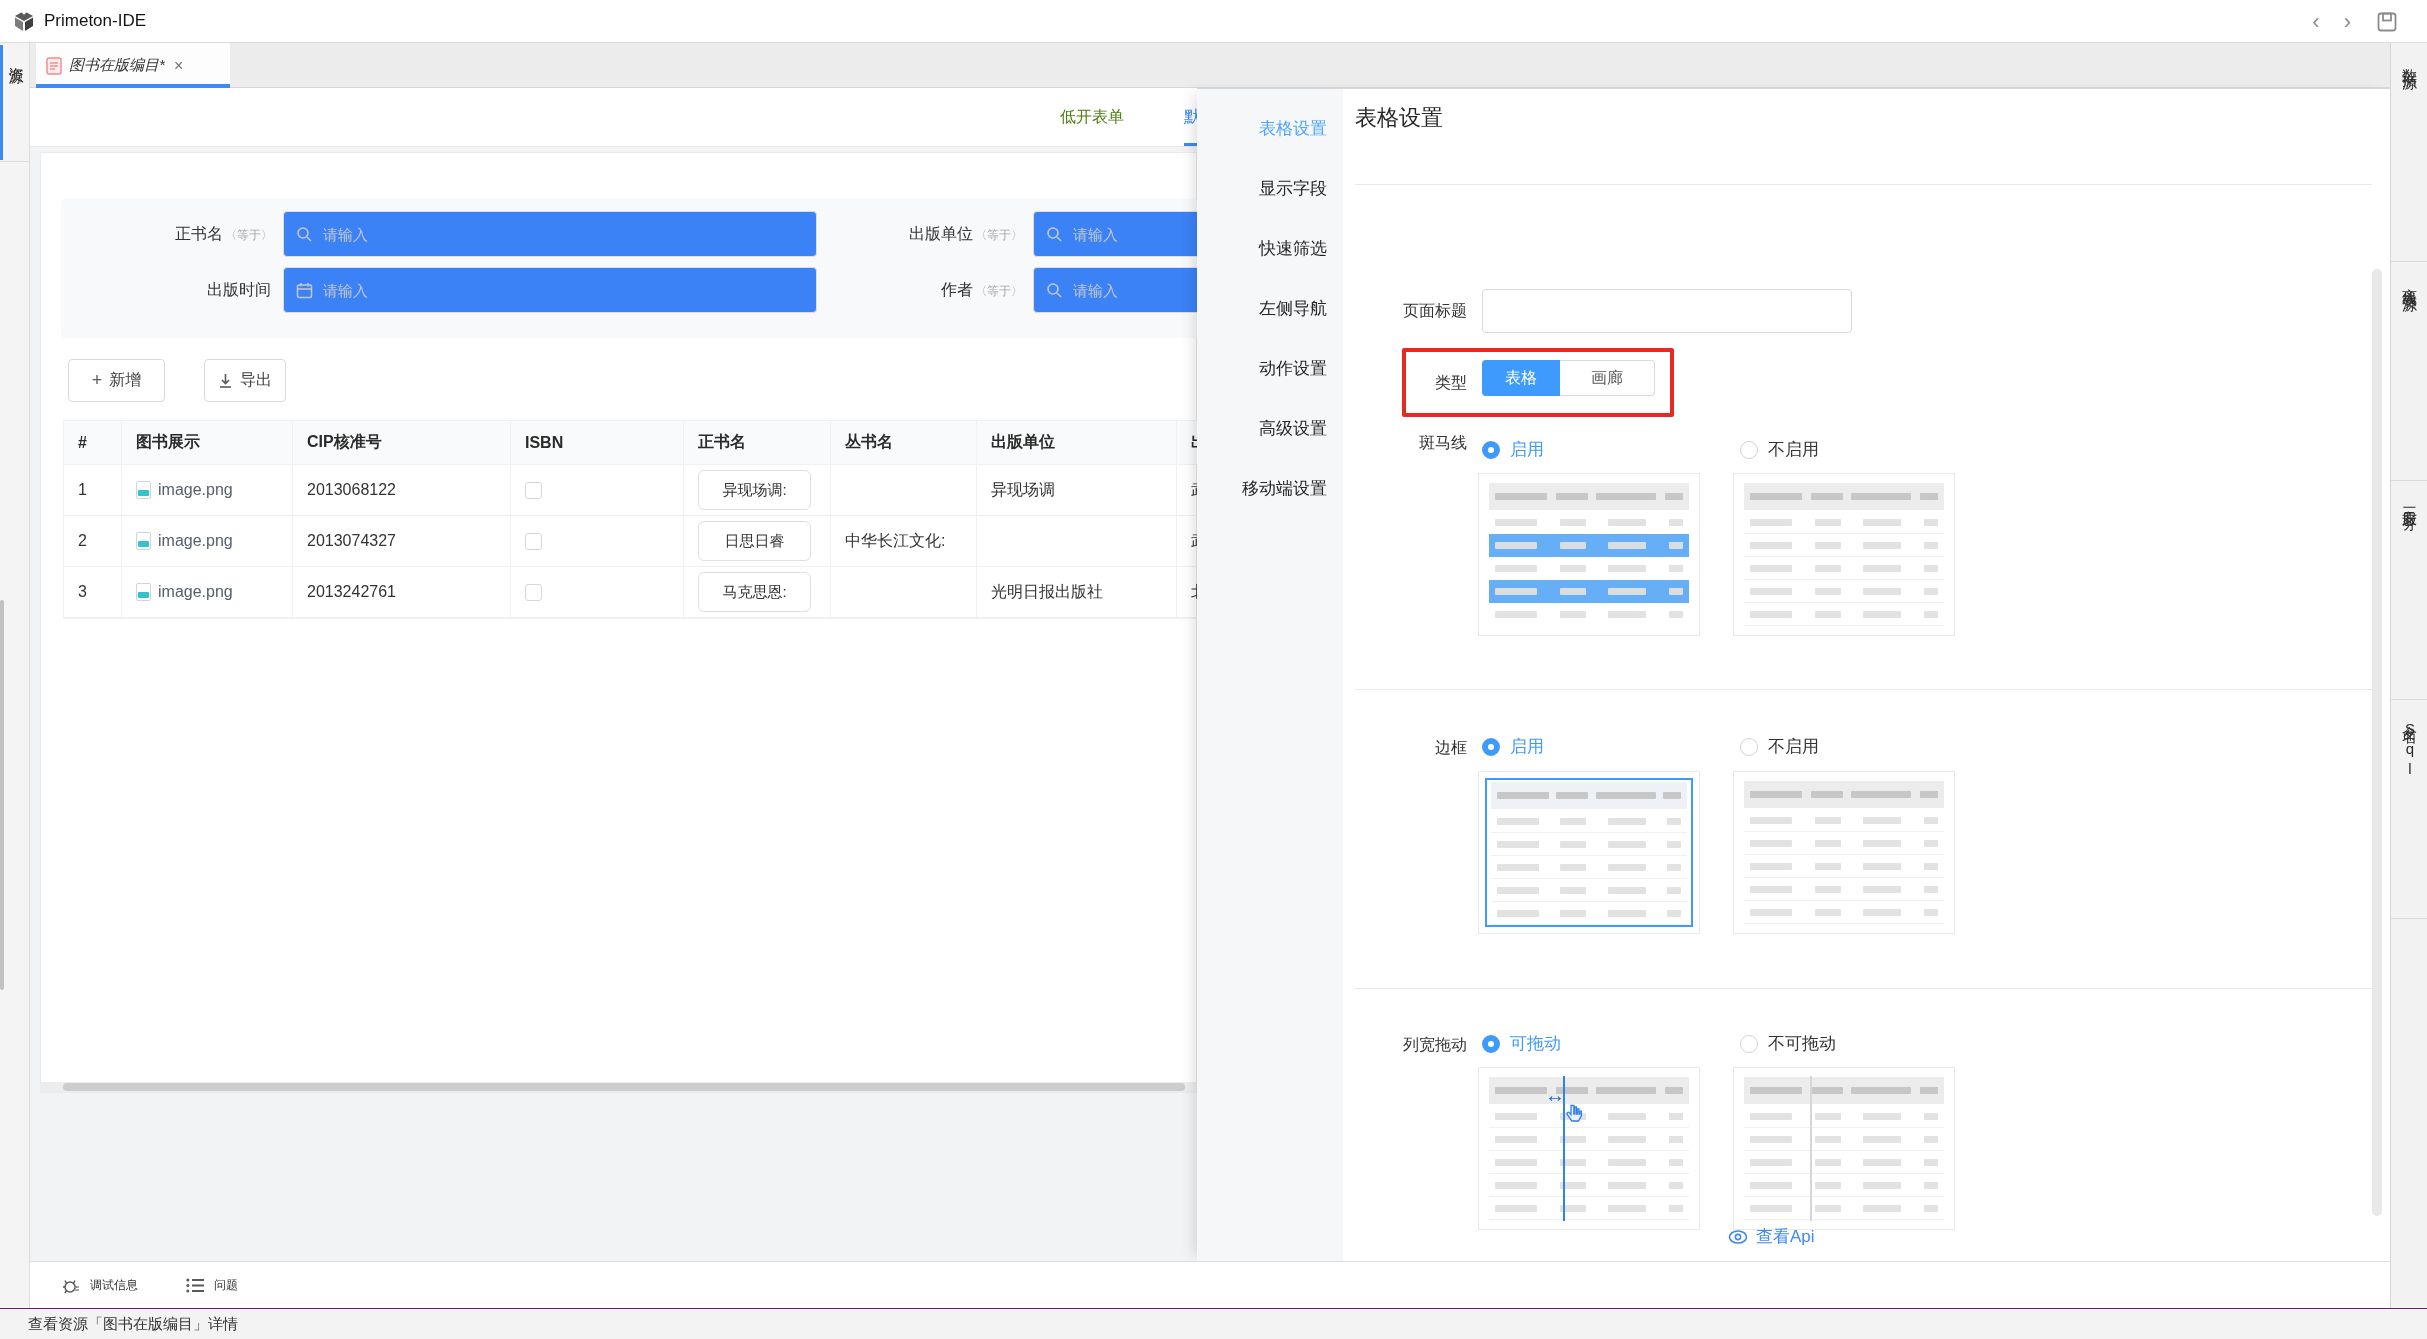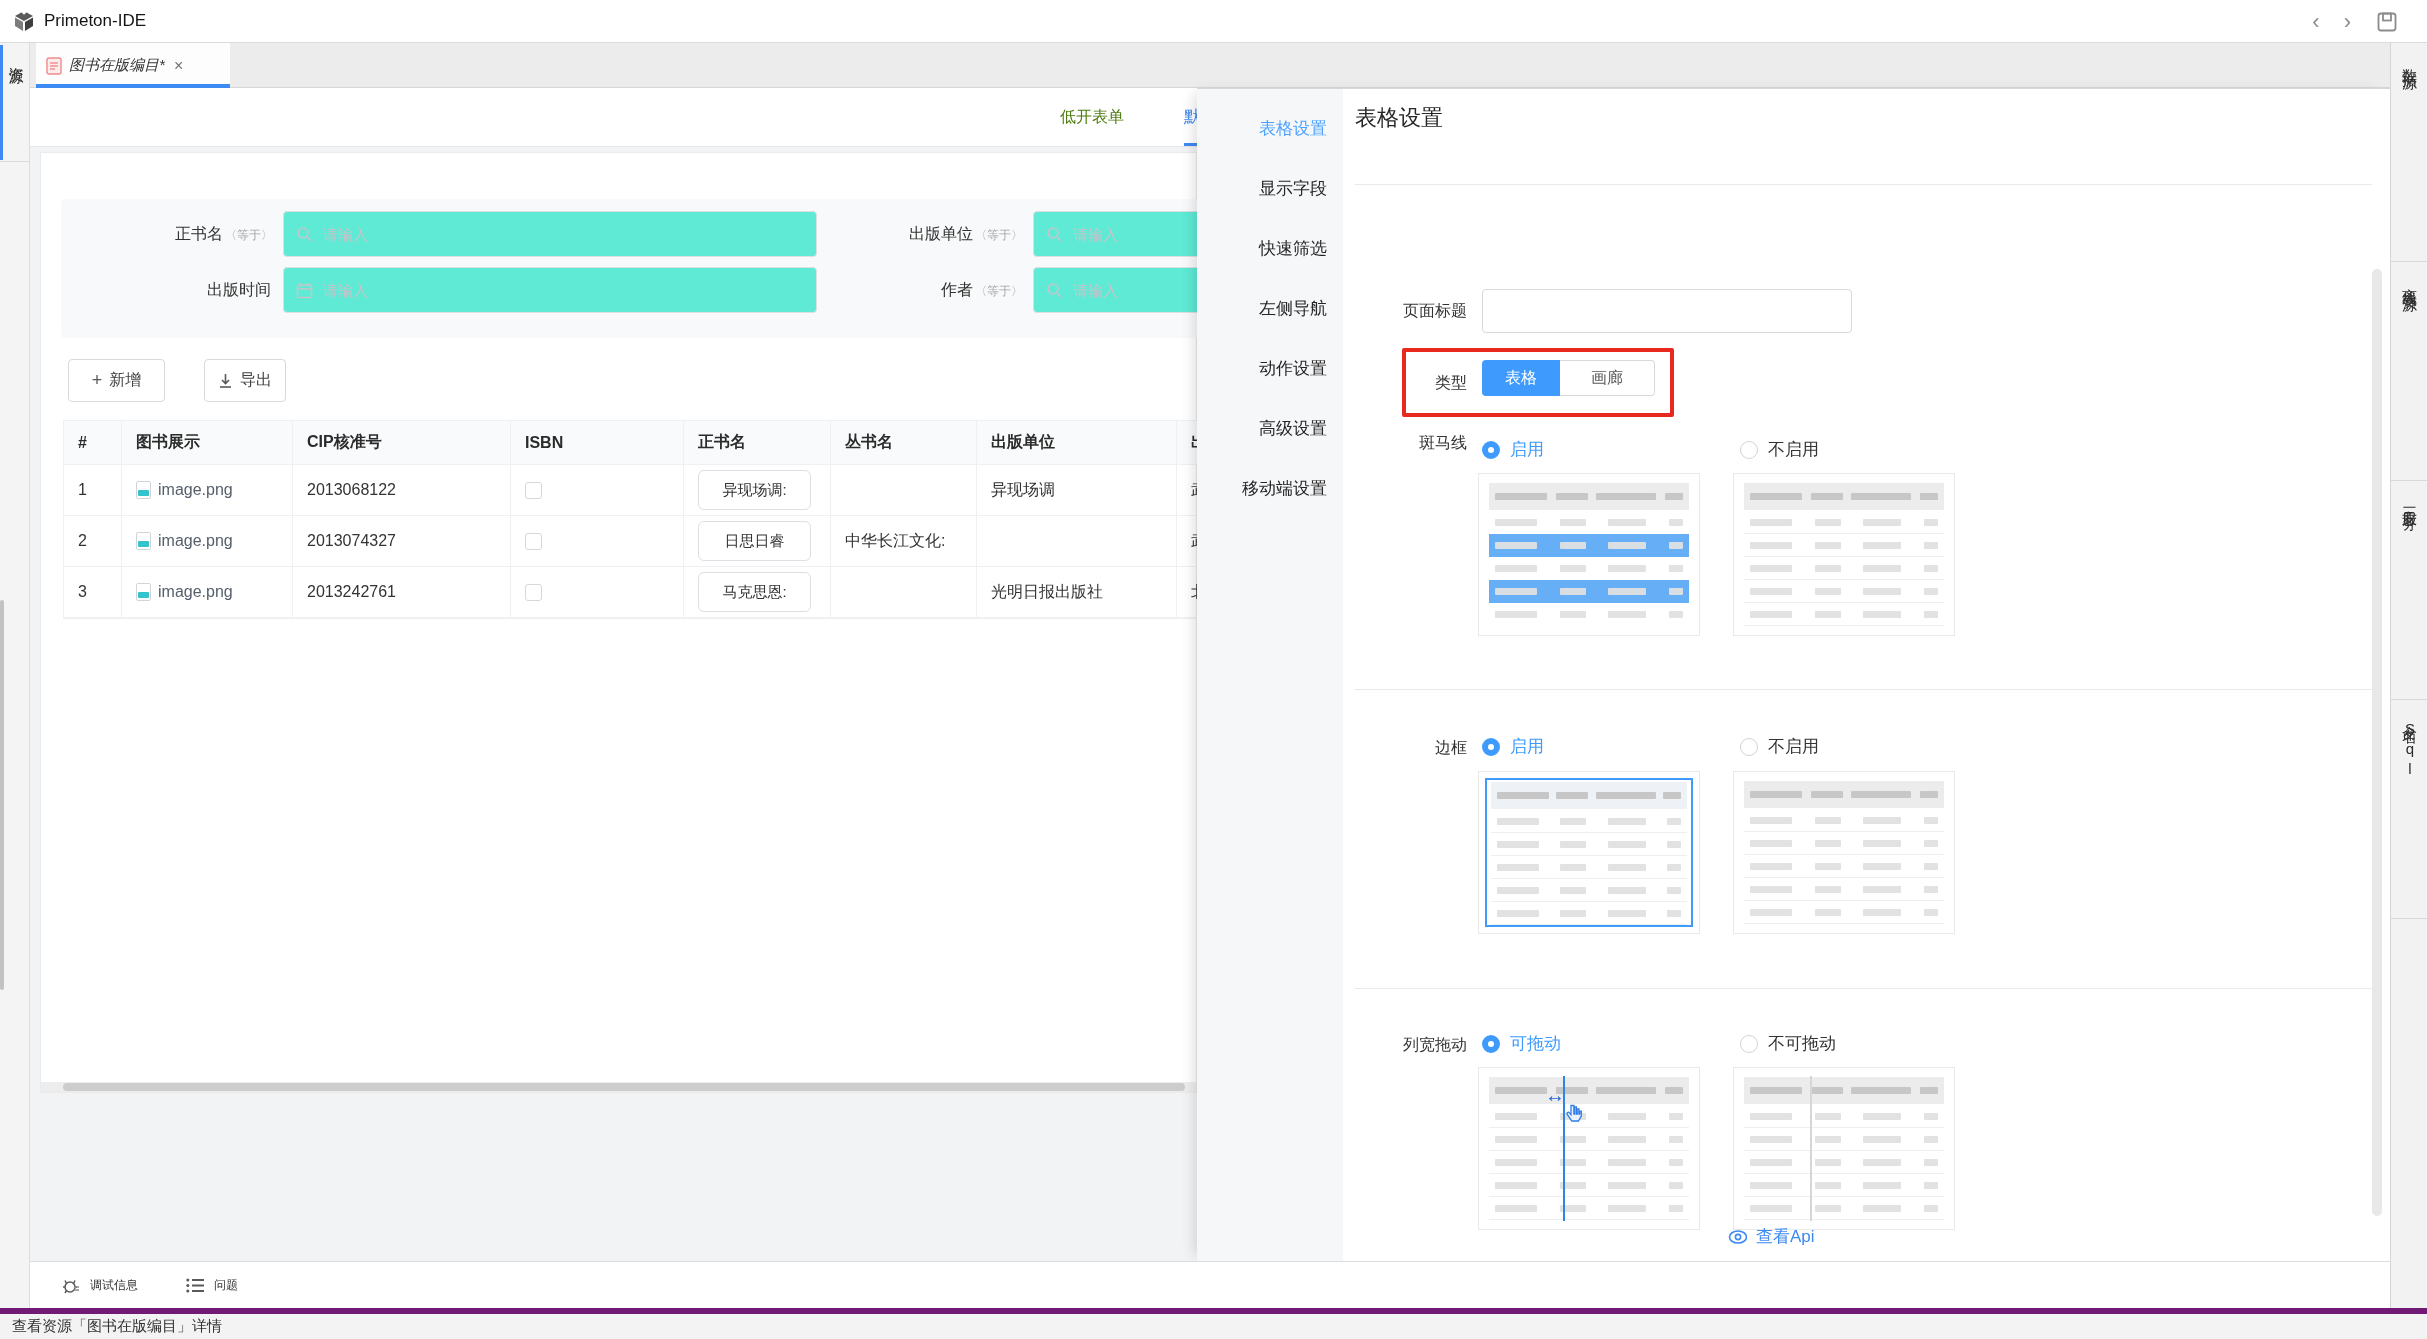--- a/index.html
+++ b/index.html
@@ -45,21 +45,21 @@
   .view-tab1{position:absolute;left:1030px;top:0;height:58px;line-height:58px;font-size:16px;color:#4d7c0f;cursor:pointer;}
   .view-tab2{position:absolute;left:1154px;top:0;height:58px;line-height:58px;width:13px;overflow:hidden;
              font-size:17px;color:#3d8af2;cursor:pointer;}
   .view-tab2-underline{position:absolute;left:1154px;top:55px;width:13px;height:3px;background:#3d8af2;}
 
   .card{position:absolute;left:10px;top:64px;width:1157px;height:941px;background:#fff;border:1px solid #ebebeb;}
 
   .search-panel{position:absolute;left:20px;top:46px;width:1137px;height:139px;background:#f8f9fa;border-radius:4px;}
   .f-label{position:absolute;height:46px;line-height:46px;text-align:right;font-size:16px;color:#333;white-space:nowrap;}
   .f-op{font-size:12px;color:#a6a6a6;margin-left:2px;}
-  .f-input{position:absolute;height:46px;width:534px;background:#5eead4;border:1px solid #dcdfe4;border-radius:4px;
+  .f-input{position:absolute;height:46px;width:534px;background:#3b82f6;border:1px solid #dcdfe4;border-radius:4px;
            display:flex;align-items:center;padding:0 12px;gap:8px;}
   .f-input input{border:none;outline:none;flex:1;font-size:15px;color:#333;background:transparent;
                  font-family:"Liberation Sans",sans-serif;}
   .f-input input::placeholder{color:#c3c7cc;}
   .icn{flex:0 0 auto;display:flex;align-items:center;}
 
   .btn{position:absolute;height:43px;background:#fff;border:1px solid #d9d9d9;border-radius:4px;
        display:flex;align-items:center;justify-content:center;gap:7px;font-size:16px;color:#424242;cursor:pointer;}
 
   
@@ -134,21 +134,21 @@
   .dragarrow{position:absolute;left:66px;top:16px;color:#1f62d4;font-weight:bold;font-size:20px;}
   .handic{position:absolute;left:86px;top:36px;}
   .view-api{position:absolute;left:385px;top:1136px;display:flex;align-items:center;gap:8px;color:#3d8af2;
             font-size:17px;cursor:pointer;}
 
   
   .bottom-toolbar{position:absolute;left:30px;top:1261px;width:2360px;height:47px;background:#fff;
                   border-top:1px solid #ddd;display:flex;align-items:center;gap:48px;padding-left:32px;}
   .bt-item{display:flex;align-items:center;gap:9px;font-size:12px;color:#333;cursor:pointer;}
   .statusbar{position:absolute;left:0;top:1308px;width:2427px;height:31px;background:#f3f3f3;
-             border-top:6px solid #701a75;display:flex;align-items:center;padding-left:12px;
+             border-top:1px solid #701a75;display:flex;align-items:center;padding-left:28px;
              font-size:15px;color:#333;}
 </style>
 </head>
 <body>
 
 <div id="app">
 
   <div class="titlebar">
     <svg class="logo" viewBox="0 0 24 24">
       <polygon points="12,2 21,7 12,12 3,7" fill="#5a5a5a"></polygon>

